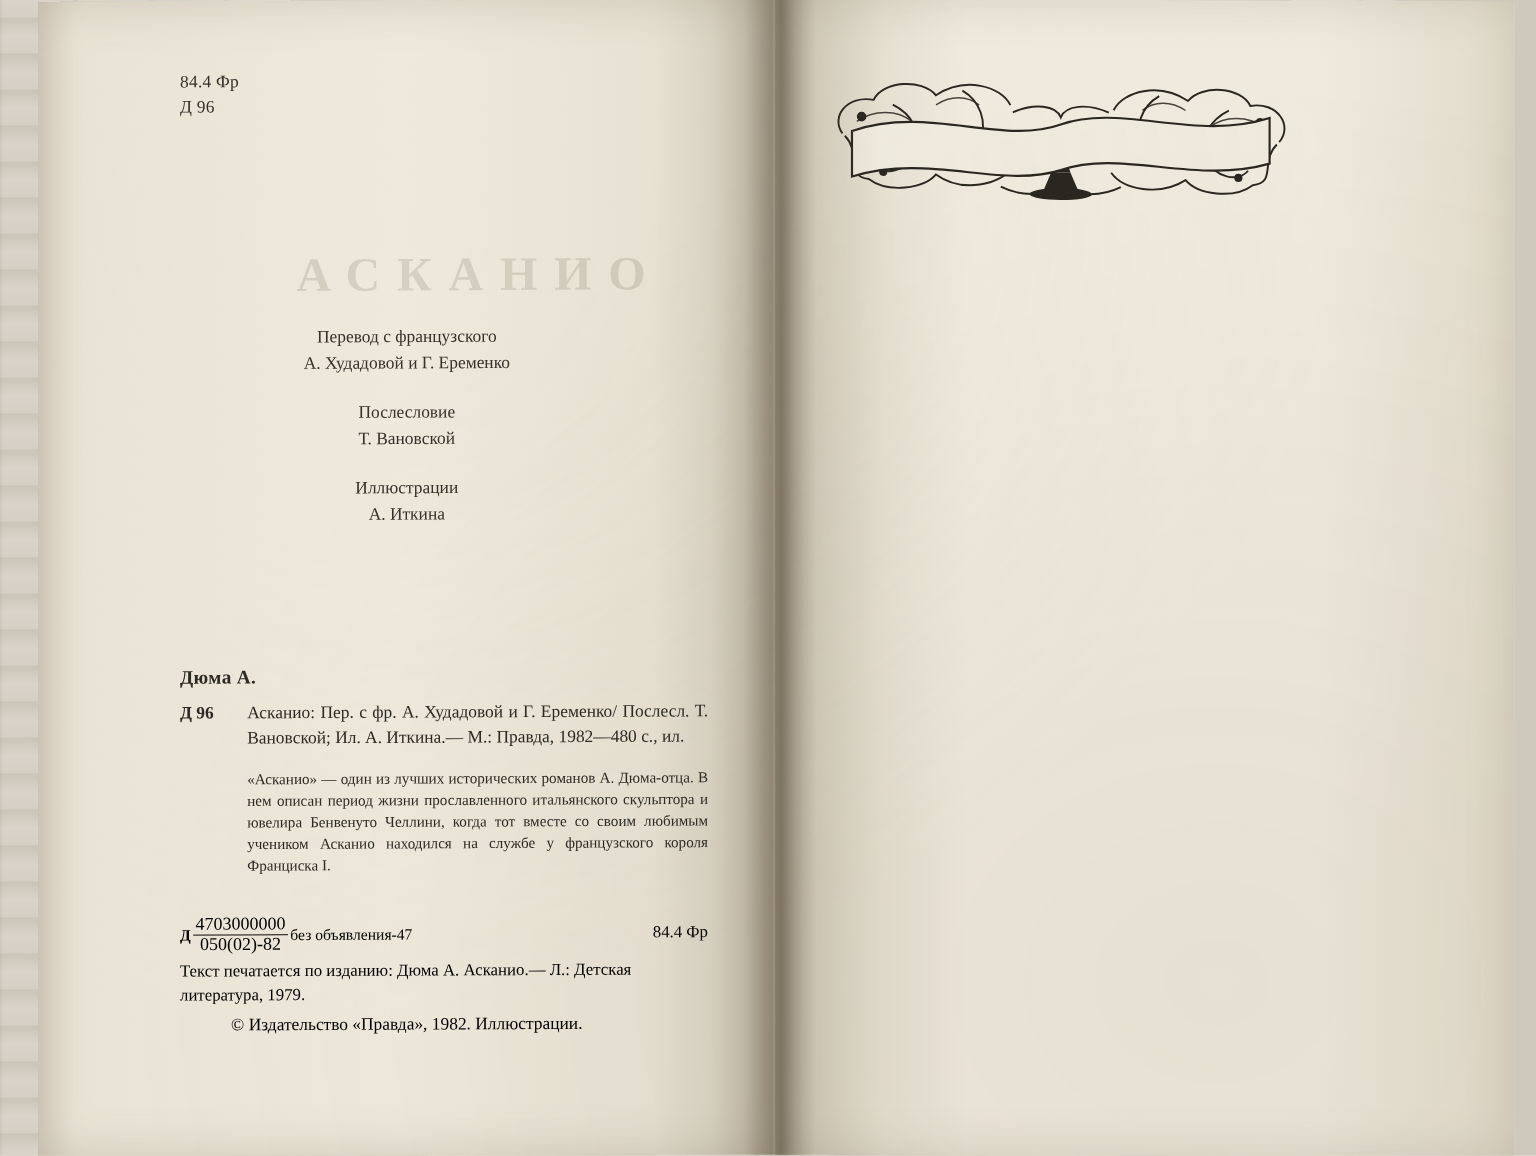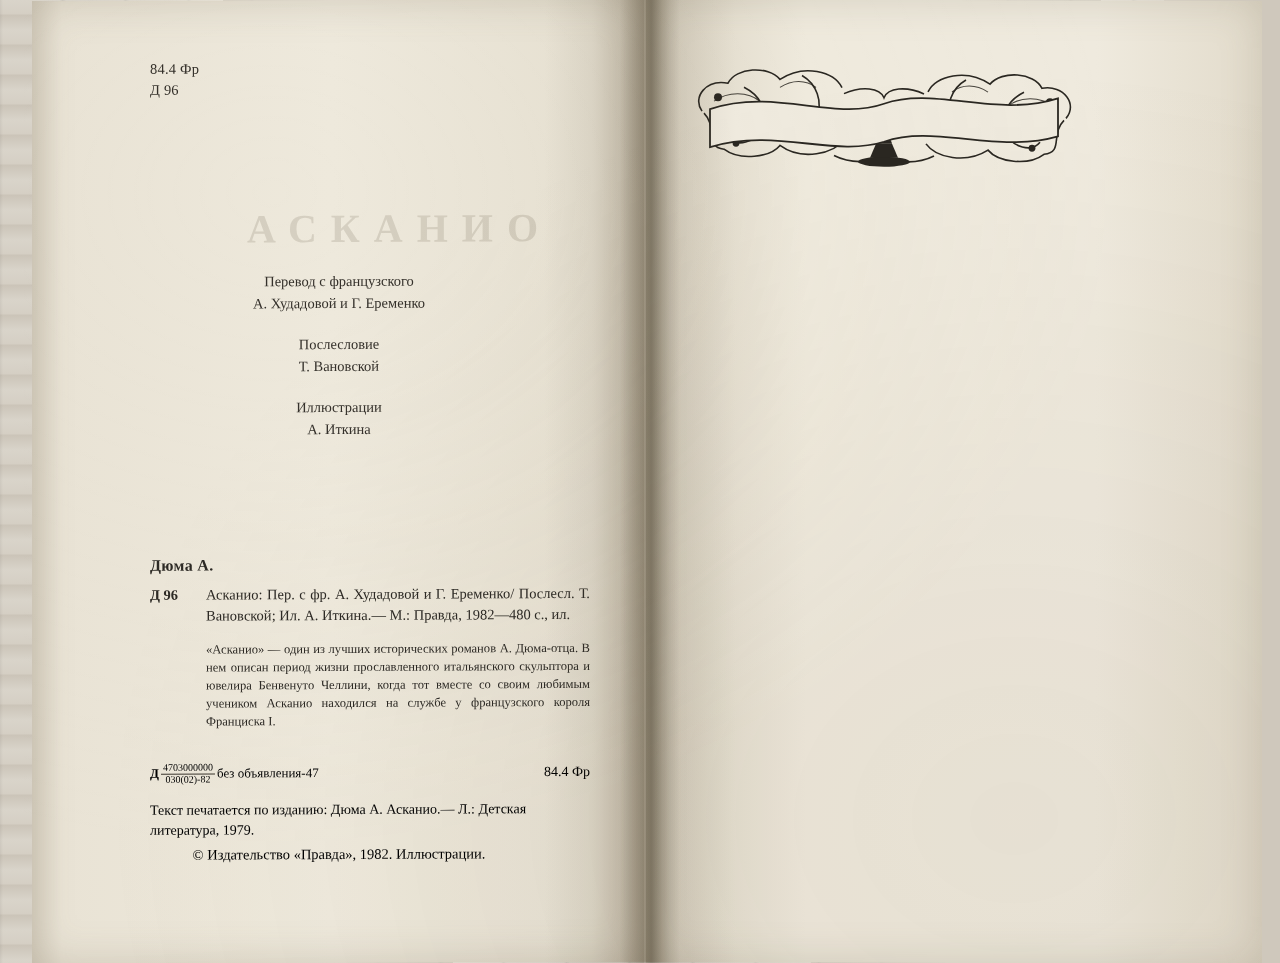--- a/index.html
+++ b/index.html
@@ -197,21 +197,21 @@
     width: 440px;
     font-size: 13px;
     display: flex;
     align-items: center;
   }
   #codeline .d { font-weight: bold; margin-right: 2px; }
   #codeline .frac {
     display: inline-block;
     text-align: center;
     line-height: 1.08;
-    font-size: 10px;
+    font-size: 15px;
   }
   #codeline .frac .num { border-bottom: 1px solid #3a352d; padding: 0 2px; display:block;}
   #codeline .frac .den { display:block; padding: 0 2px;}
   #codeline .nb { margin-left: 2px; }
   #codeline .udk-right {
     margin-left: auto;
     font-size: 14px;
   }
 
   #srcnote {
@@ -283,21 +283,21 @@
           <div class="entry-code">Д 96</div>
           <div class="entry-text">Асканио: Пер. с фр. А. Худадовой и Г. Еременко/ Послесл. Т. Вановской; Ил. А. Иткина.— М.: Правда, 1982—480 с., ил.</div>
         </div>
         <div class="annot">«Асканио» — один из лучших исторических романов А. Дюма-отца. В нем описан период жизни прославленного итальянского скульптора и ювелира Бенвенуто Челлини, когда тот вместе со своим любимым учеником Асканио находился на службе у французского короля Франциска I.</div>
       </div>
 
       <div id="codeline">
         <span class="d">Д</span>
         <span class="frac">
           <span class="num">4703000000</span>
-          <span class="den">030(02)-82</span>
+          <span class="den">050(02)-82</span>
         </span>
         <span class="nb">без объявления-47</span>
         <span class="udk-right">84.4 Фр</span>
       </div>
 
       <div id="srcnote">Текст печатается по изданию: Дюма А. Асканио.— Л.: Детская литература, 1979.</div>
 
       <div id="copyright">© Издательство «Правда», 1982. Иллюстрации.</div>
 
     </div>

